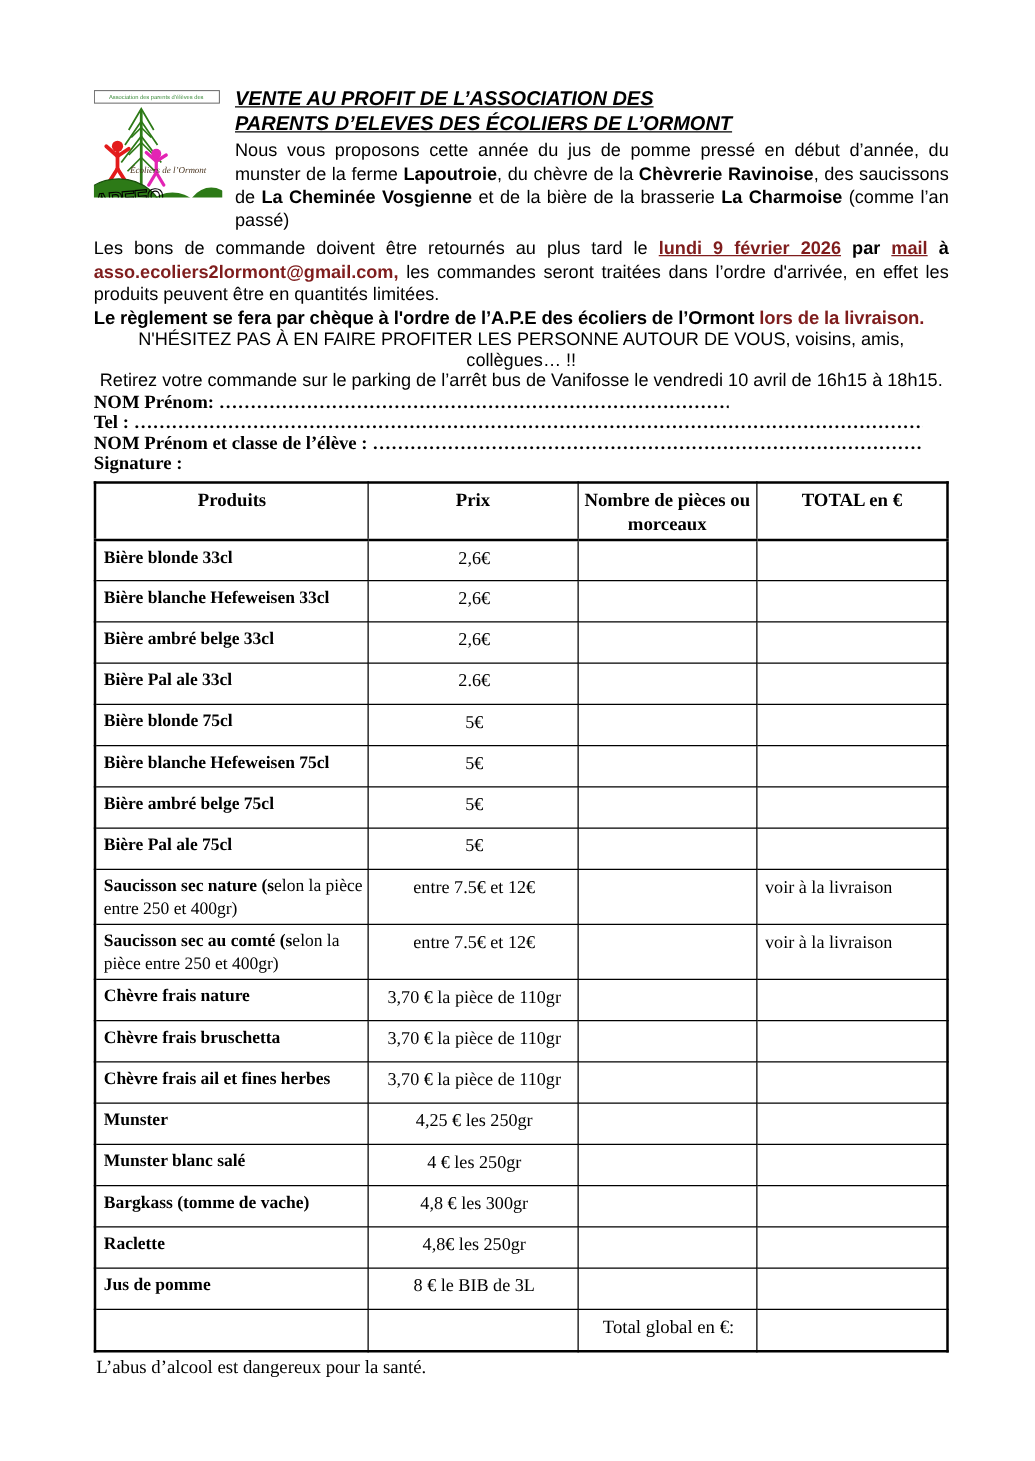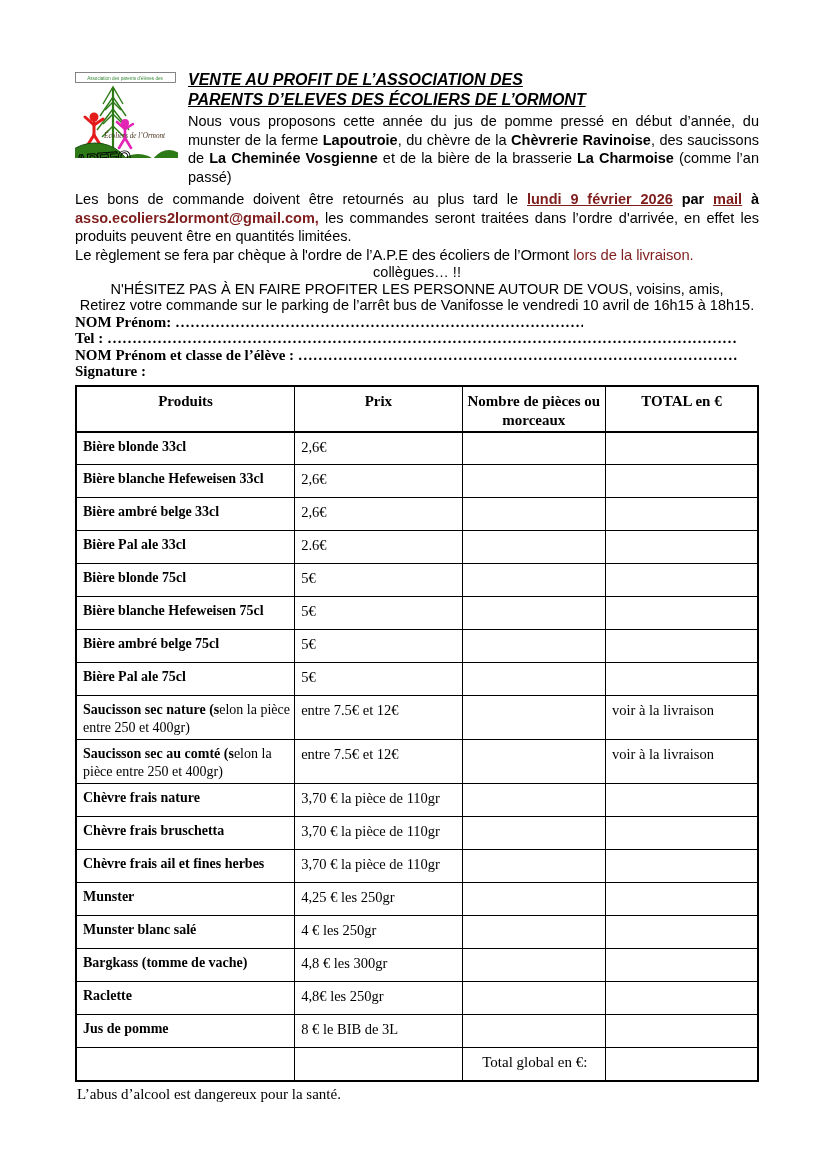--- a/index.html
+++ b/index.html
@@ -26,21 +26,21 @@
     text-decoration:underline;
   }
   .intro{
     margin:2px 0 0 0;
     font-size:14.5px;line-height:18.5px;text-align:justify;
   }
   .b{font-weight:bold;}
   .blue{color:#7f1d1d;}
   .u{text-decoration:underline;}
   p.orders{clear:both;margin:4px 0 0 0;font-size:14.5px;line-height:18.5px;text-align:justify;}
-  p.payment{margin:0;font-size:14.8px;line-height:18.5px;font-weight:normal;letter-spacing:-0.1px;}
+  p.payment{margin:0;font-size:14.8px;line-height:18.5px;font-weight:bold;letter-spacing:-0.1px;}
   .centerline{margin:0;font-size:14.5px;line-height:16.5px;text-align:center;}
   
   .formline{
     font-family:"Liberation Serif",serif;font-weight:bold;
     font-size:15px;line-height:16.5px;
     white-space:nowrap;overflow:hidden;
   }
   .formline.clip-name{width:508px;}
   .formline.clip-full{width:663px;}
   
@@ -57,21 +57,21 @@
     vertical-align:top;padding-top:5px;height:44px;
     box-sizing:border-box;line-height:19px;
   }
   tbody td{
     vertical-align:top;box-sizing:border-box;
     height:33px;padding:5px 4px 2px 6px;
     font-size:14.5px;line-height:18px;
   }
   td.c-prod{font-size:14px;}
   td.c-prod .pb{font-weight:bold;text-align:center;}
-  td.c-price{text-align:left;}
+  td.c-price{text-align:center;}
   td.c-qty{text-align:center;font-size:15px;}
   td.c-total{text-align:left;}
   .footer-note{
     margin:4px 0 0 2px;
     font-family:"Liberation Serif",serif;font-size:15px;
   }
 </style>
 </head>
 <body>
 
@@ -127,22 +127,22 @@
     <div>VENTE AU PROFIT DE L’ASSOCIATION DES</div>
     <div>PARENTS D’ELEVES DES ÉCOLIERS DE L’ORMONT</div>
   </div>
 
   <p class="intro"><span>Nous vous proposons cette année du jus de pomme pressé en début d’année, du munster de la ferme </span><span class="b">Lapoutroie</span><span>, du chèvre de la </span><span class="b">Chèvrerie Ravinoise</span><span>, des saucissons de </span><span class="b">La Cheminée Vosgienne</span><span> et de la bière de la brasserie </span><span class="b">La Charmoise</span><span> (comme l’an passé)</span></p>
 
   <p class="orders"><span>Les bons de commande doivent être retournés au plus tard le </span><span class="b blue u">lundi 9 février 2026</span><span class="b"> par </span><span class="b blue u">mail</span><span class="b"> à </span><span class="b blue">asso.ecoliers2lormont@gmail.com,</span><span> les commandes seront traitées dans l’ordre d'arrivée, en effet les produits peuvent être en quantités limitées.</span></p>
 
   <p class="payment"><span>Le règlement se fera par chèque à l'ordre de l’A.P.E  des écoliers de l’Ormont </span><span class="blue">lors de la livraison.</span></p>
 
+  <p class="centerline">N'HÉSITEZ PAS À EN FAIRE PROFITER LES PERSONNE AUTOUR DE VOUS, voisins, amis,</p>
   <p class="centerline">collègues… !!</p>
-  <p class="centerline">N'HÉSITEZ PAS À EN FAIRE PROFITER LES PERSONNE AUTOUR DE VOUS, voisins, amis,</p>
   <p class="centerline">Retirez votre commande sur le parking de l’arrêt bus de Vanifosse le vendredi 10 avril de 16h15 à 18h15.</p>
 
   <div class="formline clip-name"><span>NOM Prénom: </span><span>………………………………………………………………………………………………</span></div>
   <div class="formline clip-full"><span>Tel : </span><span>………………………………………………………………………………………………………………………………</span></div>
   <div class="formline clip-full"><span>NOM Prénom et classe de l’élève : </span><span>………………………………………………………………………………………………………………………………</span></div>
   <div class="formline"><span>Signature :</span></div>
 
   <table class="order">
     <colgroup>
       <col style="width:218px">

